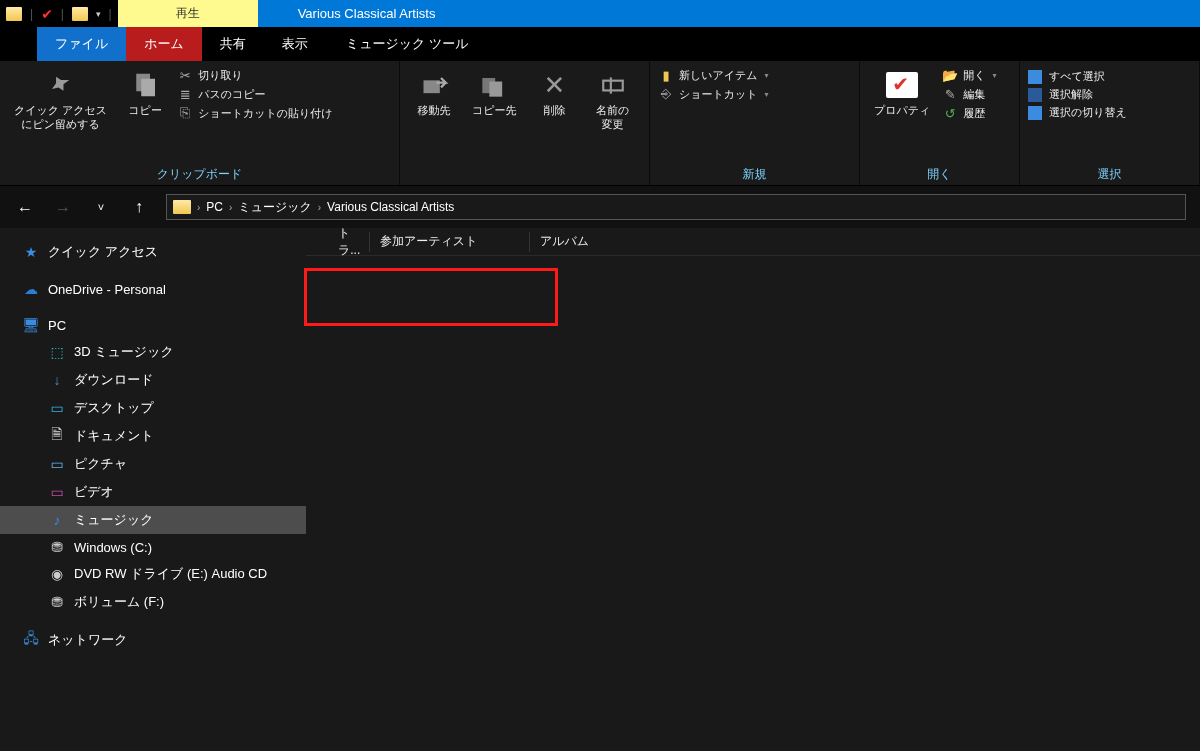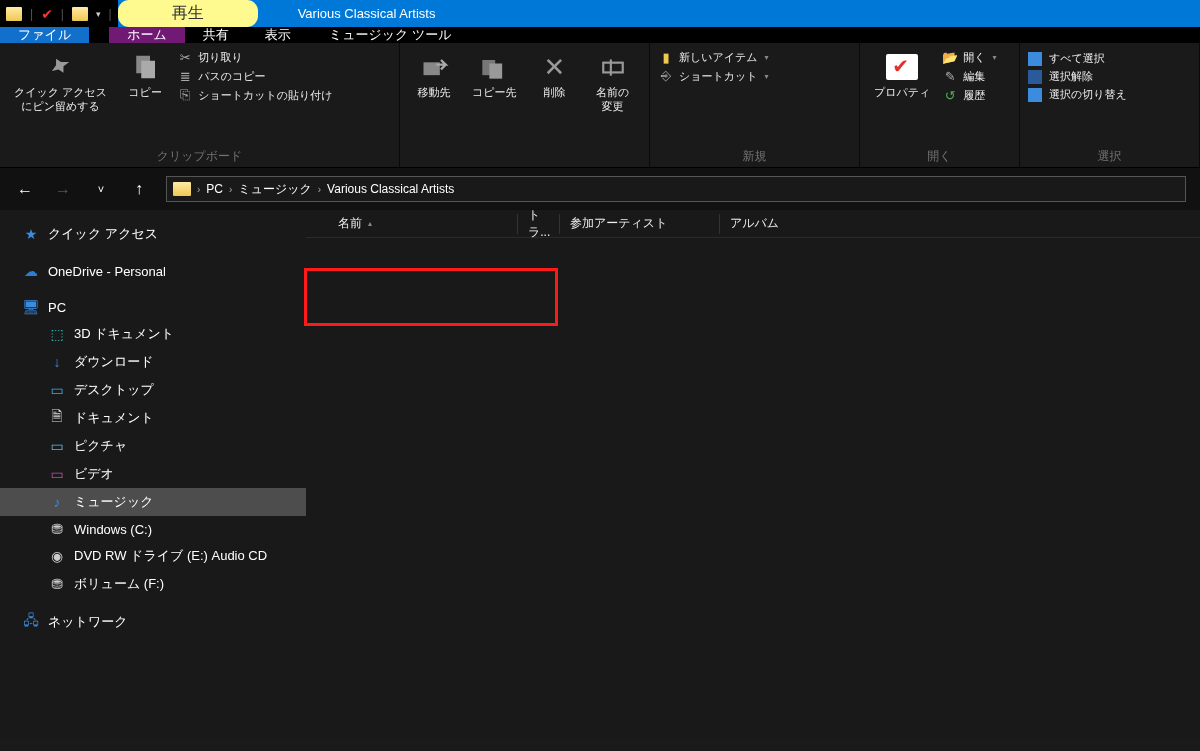--- a/index.html
+++ b/index.html
@@ -3,33 +3,33 @@
 <meta charset="utf-8">
 <style>
 * { margin: 0; padding: 0; box-sizing: border-box; font-family: "Segoe UI", "Yu Gothic UI", sans-serif; }
 body { background: #1a1a1a; color: #fff; font-size: 12px; width: 1200px; height: 751px; overflow: hidden; }
 
 .titlebar { height: 27px; background: #0078d7; display: flex; align-items: stretch; }
 .titlebar .qat { background: #000; display: flex; align-items: center; padding: 0 6px; gap: 8px; }
 .titlebar .qat .folder-ico { width: 16px; height: 14px; background: linear-gradient(#ffe9a6,#f0c850); border-radius: 1px; }
 .titlebar .qat .check { color: #ff3030; font-size: 14px; }
 .titlebar .qat .arrow { color: #ccc; font-size: 9px; }
-.titlebar .context-tab { background: #fffa8f; color: #333; display: flex; align-items: center; justify-content: center; width: 140px; font-size: 16px; border-radius: 11px; }
+.titlebar .context-tab { background: #fffa8f; color: #333; display: flex; align-items: center; justify-content: center; width: 140px; font-size: 12px; }
 .titlebar .title-text { flex: 1; display: flex; align-items: center; padding-left: 40px; color: #fff; font-size: 13px; }
 
-.tabs { height: 16px; background: #000; display: flex; }
+.tabs { height: 34px; background: #000; display: flex; padding-left: 37px; }
 .tabs .tab { padding: 0 18px; display: flex; align-items: center; font-size: 13px; color: #fff; }
 .tabs .tab.file { background: #1170cc; }
-.tabs .tab.active { background: #701a75; margin-left: 20px; }
+.tabs .tab.active { background: #b91c1c; }
 .tabs .tab.context { background: #000; margin-left: 2px; }
 
 .ribbon { height: 125px; background: #1a1a1a; display: flex; border-bottom: 1px solid #000; }
 .group { display: flex; flex-direction: column; padding: 4px 8px 2px; border-right: 1px solid #0a0a0a; }
 .group-body { flex: 1; display: flex; align-items: flex-start; gap: 6px; }
-.group-label { text-align: center; color: #737373; font-size: 12px; padding-top: 3px; }
+.group-label { text-align: center; color: #7dd3fc; font-size: 12px; padding-top: 3px; }
 .rbtn { display: flex; flex-direction: column; align-items: center; gap: 3px; padding: 4px 6px; min-width: 52px; }
 .rbtn .ico { width: 32px; height: 32px; display: flex; align-items: center; justify-content: center; font-size: 24px; color: #999; }
 .rbtn .lbl { font-size: 11px; text-align: center; color: #eee; line-height: 1.25; }
 .rbtn.big { min-width: 72px; }
 .vlist { display: flex; flex-direction: column; gap: 3px; padding-top: 2px; }
 .vitem { display: flex; align-items: center; gap: 5px; font-size: 11px; color: #eee; white-space: nowrap; }
 .vitem .si { width: 16px; height: 16px; display: flex; align-items: center; justify-content: center; color: #aaa; font-size: 13px; }
 .folder-big { width: 36px; height: 30px; background: linear-gradient(#ffe9a6,#f0c850); border-radius: 2px; }
 .checkmark-ico { width: 32px; height: 26px; background: #fff; border-radius: 2px; position: relative; }
 .checkmark-ico::after { content: "✔"; color: #e03030; position: absolute; left: 6px; top: 0; font-size: 20px; }
@@ -268,21 +268,21 @@
         <span class="ni cloud">☁</span>
         <span>OneDrive - Personal</span>
       </div>
     <div class="nav-spacer"></div>
     <div class="nav-item">
         <span class="ni pc">🖥</span>
         <span>PC</span>
       </div>
     <div class="nav-item indent">
         <span class="ni cube">⬚</span>
-        <span>3D ドキュメント</span>
+        <span>3D ミュージック</span>
       </div>
     <div class="nav-item indent">
         <span class="ni dl">↓</span>
         <span>ダウンロード</span>
       </div>
     <div class="nav-item indent">
         <span class="ni desk">▭</span>
         <span>デスクトップ</span>
       </div>
     <div class="nav-item indent">
@@ -315,21 +315,20 @@
       </div>
     <div class="nav-spacer"></div>
     <div class="nav-item">
         <span class="ni net">🖧</span>
         <span>ネットワーク</span>
       </div>
   </div>
 
   <div class="content">
     <div class="col-headers">
-      <div class="ch sort" style="width:190px">名前</div>
       <div class="ch" style="width:42px">トラ...</div>
       <div class="ch" style="width:160px">参加アーティスト</div>
       <div class="ch" style="width:160px;border-right:none">アルバム</div>
     </div>
   </div>
 </div>
 
 <div style="position:absolute; left:304px; top:268px; width:254px; height:58px; border:3px solid #ff1a1a; pointer-events:none"></div>
 
 </body></html>

